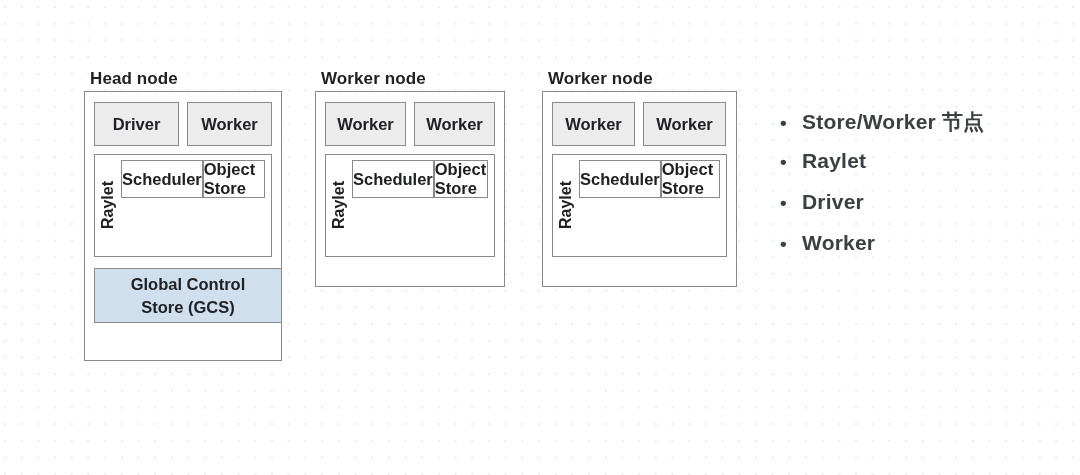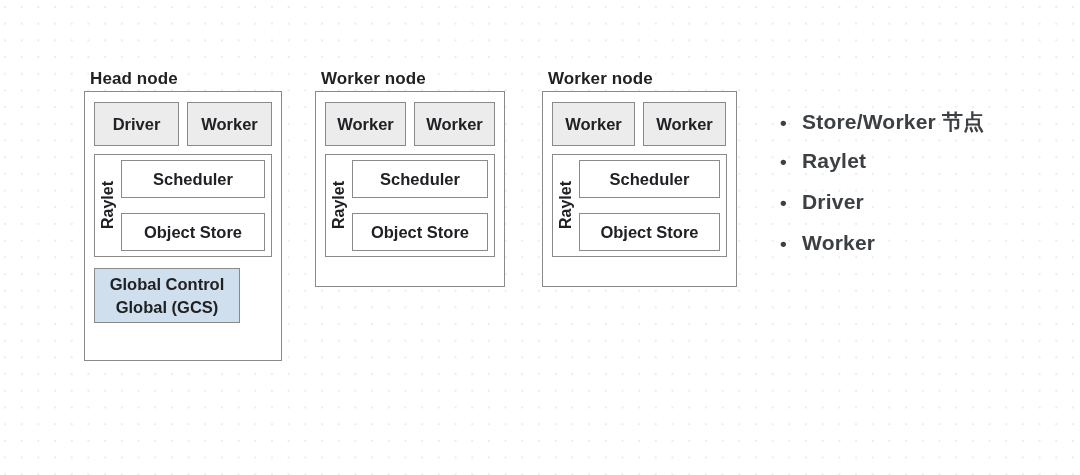--- a/index.html
+++ b/index.html
@@ -85,21 +85,21 @@
     flex: 0 0 auto;
   }
   .raylet-label span {
     writing-mode: vertical-rl;
     transform: rotate(180deg);
     white-space: nowrap;
   }
   .raylet-inner {
     flex: 1 1 auto;
     display: flex;
-    flex-direction: column;
+    flex-direction: row;
     justify-content: space-between;
     padding: 5px 6px 5px 0;
   }
   .sub-box {
     box-sizing: border-box;
     border: 1.6px solid #8a8a8a;
     background: #ffffff;
     height: 38px;
     display: flex;
     align-items: center;
@@ -180,23 +180,23 @@
     <div class="raylet" style="left:10px; top:85px; width:178px; height:103px;">
       <div class="raylet-label">
         <span>Raylet</span>
       </div>
       <div class="raylet-inner">
         <div class="sub-box">Scheduler</div>
         <div class="sub-box">Object Store</div>
       </div>
     </div>
 
-    <div class="gcs-box" style="left:10px; top:199px; width:146px; height:55px;">
+    <div class="gcs-box" style="left:10px; top:199px; width:188px; height:55px;">
       <div>Global Control</div>
-      <div>Global (GCS)</div>
+      <div>Store (GCS)</div>
     </div>
   </div>
 
   <div class="node" style="left:315px; top:69px; width:190px;">
     <div class="node-label">Worker node</div>
     <div class="node-box" style="width:190px; height:196px;"></div>
 
     <div class="proc-row" style="left:10px; top:33px; width:170px;">
       <div class="proc-box" style="width:81px;">Worker</div>
       <div class="proc-box" style="width:81px;">Worker</div>

